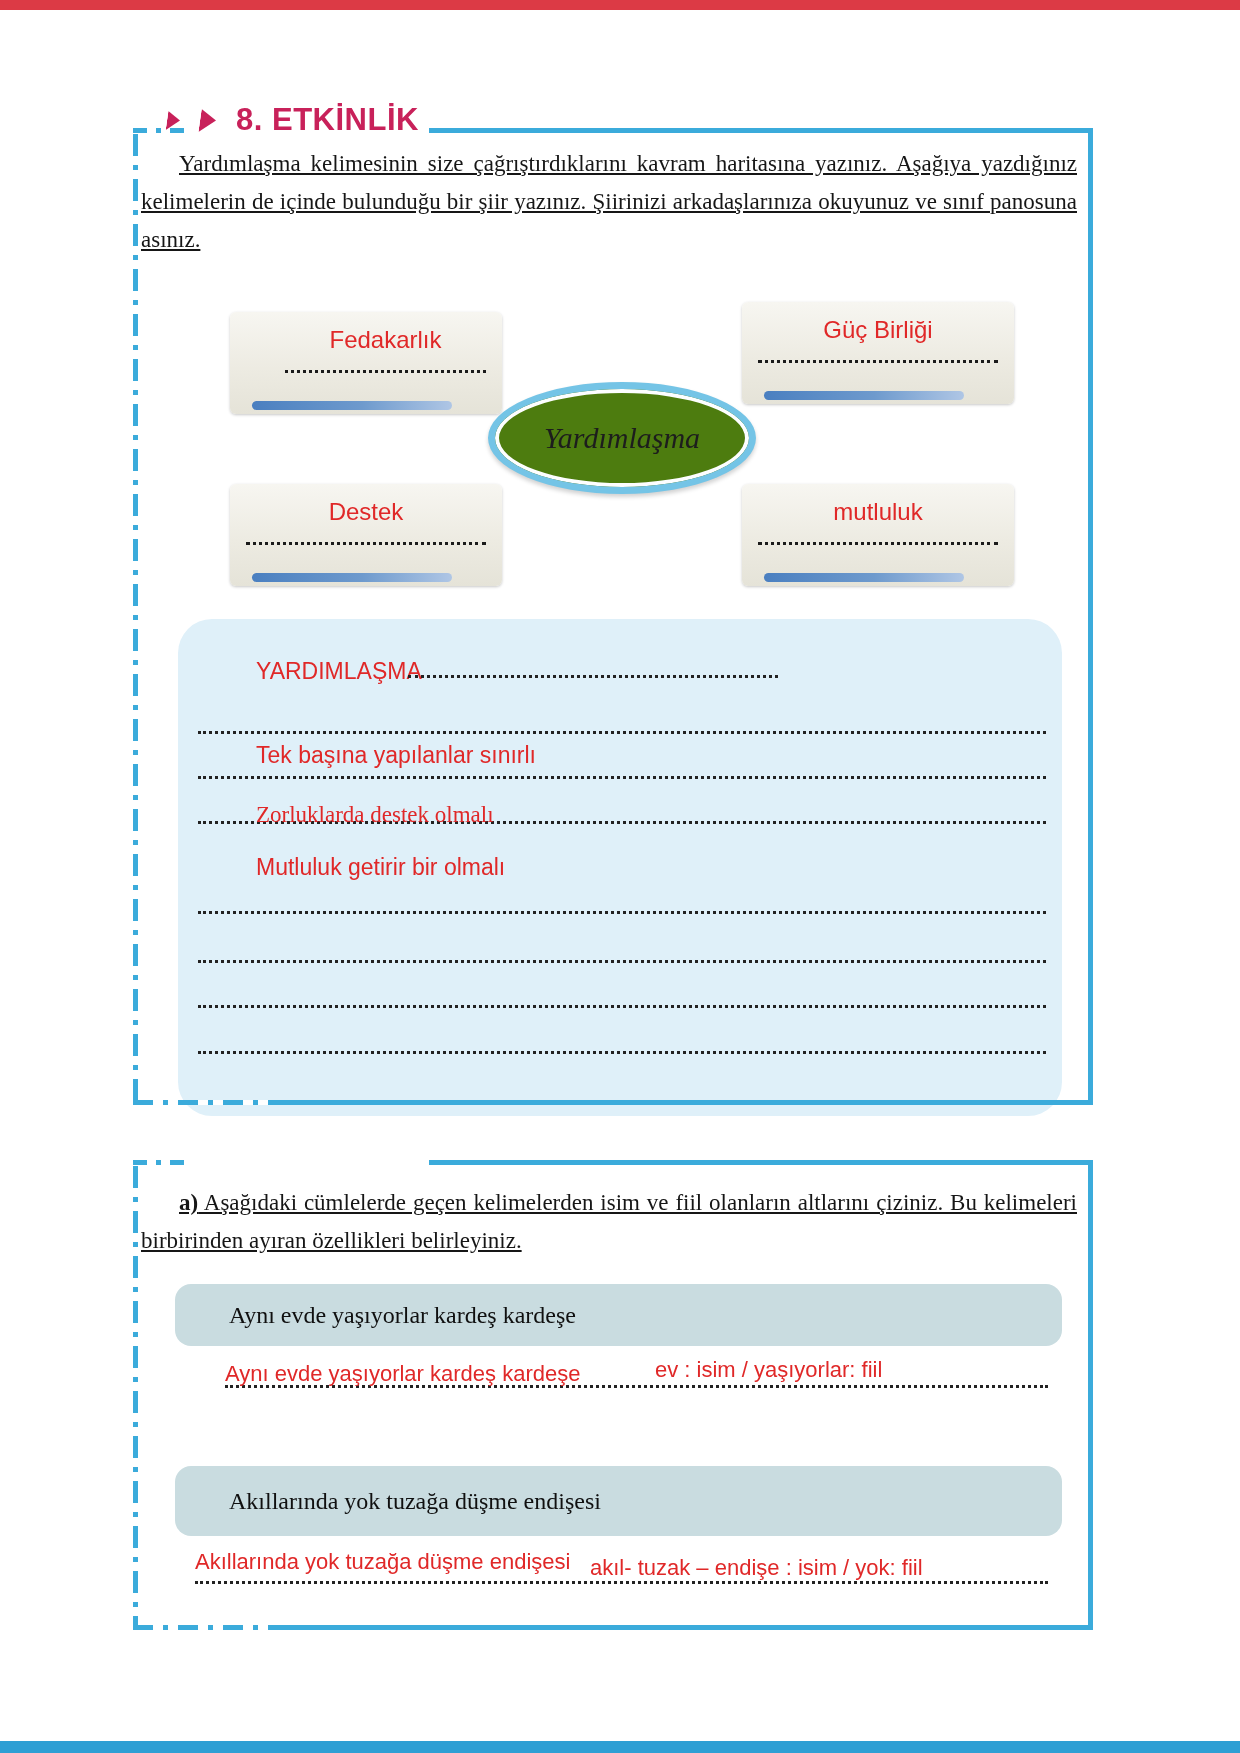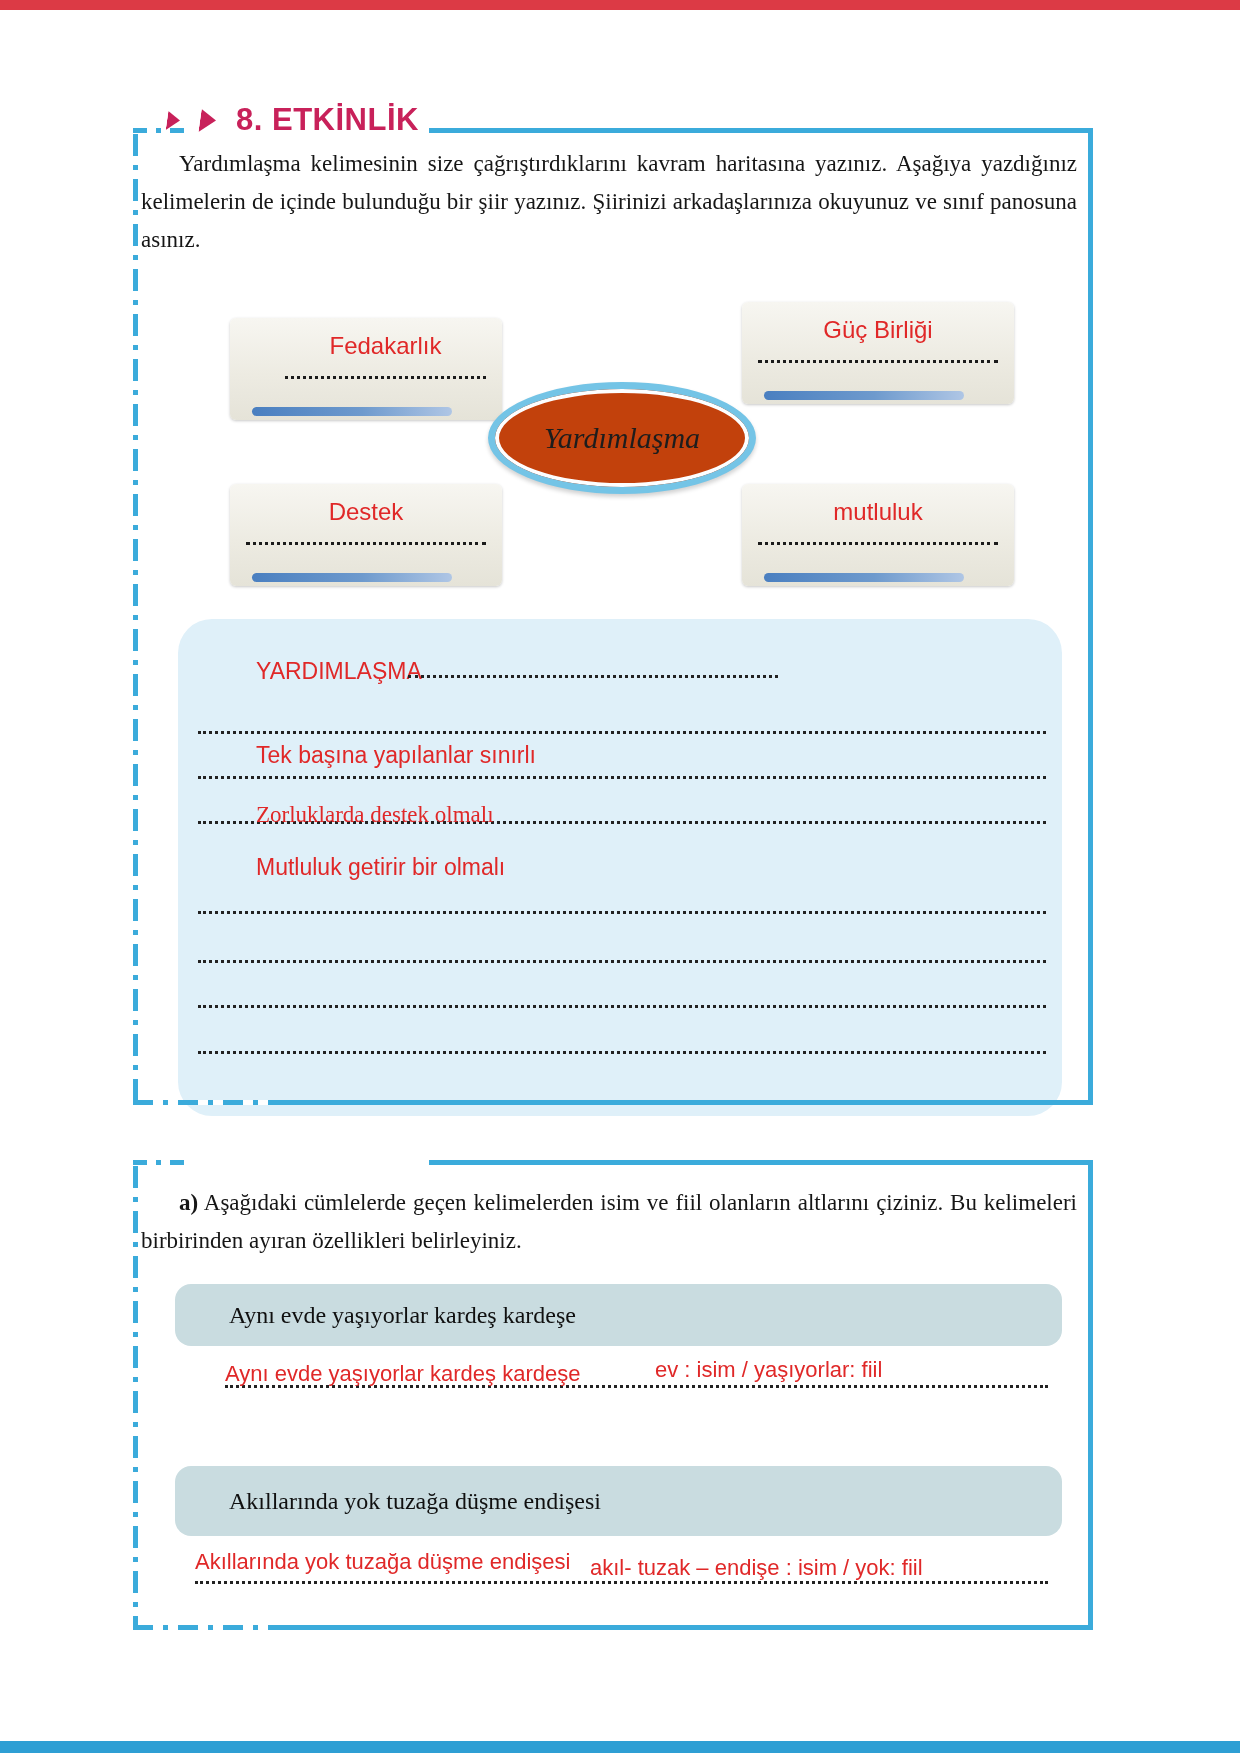--- a/index.html
+++ b/index.html
@@ -34,40 +34,40 @@
   .edge-bottom::before{content:"";position:absolute;left:0;top:0;height:100%;width:155px;
     background:repeating-linear-gradient(90deg,transparent 0 20px,#fff 20px 30px,transparent 30px 35px,#fff 35px 45px);}
 
   .heading{position:absolute;top:0;left:34px;display:flex;align-items:center;gap:20px;}
   .arrow{background:var(--crimson);clip-path:polygon(0 0,100% 50%,0 100%);transform:skewX(-8deg);}
   .arrow.a1{width:13px;height:19px;}
   .arrow.a2{width:16px;height:23px;}
   .heading .txt{font-family:"Liberation Sans",sans-serif;font-weight:bold;font-size:31px;
     color:var(--crimson);letter-spacing:.5px;line-height:40px;}
 
-  .para{margin:0 16px 0 8px;font-size:23px;line-height:38px;text-align:justify;text-indent:38px;}
+  .para{margin:0 16px 0 8px;font-size:23px;line-height:38px;text-align:justify;text-indent:38px;text-decoration:underline;}
   .sec8 .para{padding-top:45px;}
   .sec9 .para{padding-top:52px;}
 
   
   .map{position:relative;height:322px;margin-top:23px;}
   .node{position:absolute;width:272px;height:102px;border-radius:6px;
     background:linear-gradient(180deg,#F7F6F1 0%,#EDEBE2 55%,#E5E3D8 100%);
     box-shadow:0 1px 3px rgba(0,0,0,.22);}
   .node .label{margin-top:14px;text-align:center;font-family:"Liberation Sans",sans-serif;
     font-size:24px;color:var(--red);}
   .node .dots{margin:13px 16px 0 16px;border-bottom:3px dotted #1b1b1b;height:6px;}
   .node .bar{position:absolute;bottom:4px;left:22px;height:9px;width:200px;border-radius:5px;
     background:linear-gradient(90deg,#4A7FC0 0%,#6E9ACD 55%,#AFC6E5 100%);}
-  .n1{left:97px;top:36px;padding-left:39px;}
+  .n1{left:97px;top:30px;padding-left:39px;}
   .n2{left:609px;top:20px;}
   .n3{left:97px;top:202px;}
   .n4{left:609px;top:202px;}
   .oval{position:absolute;left:355px;top:100px;width:268px;height:112px;border-radius:50%;
-    background:#c2410c;border:7px solid #74C4E6;
+    background:#4d7c0f;border:7px solid #74C4E6;
     box-shadow:inset 0 0 0 4px #FDFEFF,0 3px 4px rgba(0,0,0,.18);
     display:flex;align-items:center;justify-content:center;
     font-style:italic;font-size:30px;color:#1d1d1d;}
 
   
   .poem{margin:15px 0 0 45px;width:884px;height:497px;background:#DFF0F9;border-radius:34px;
     padding:0 16px 14px 20px;}
   .prow{border-bottom:3px dotted #222;}
   .prow.blank{border-bottom:3px dotted #222;}
   .prow .ptxt{font-family:"Liberation Sans",sans-serif;font-size:23px;color:var(--red);padding-left:58px;white-space:nowrap;}

